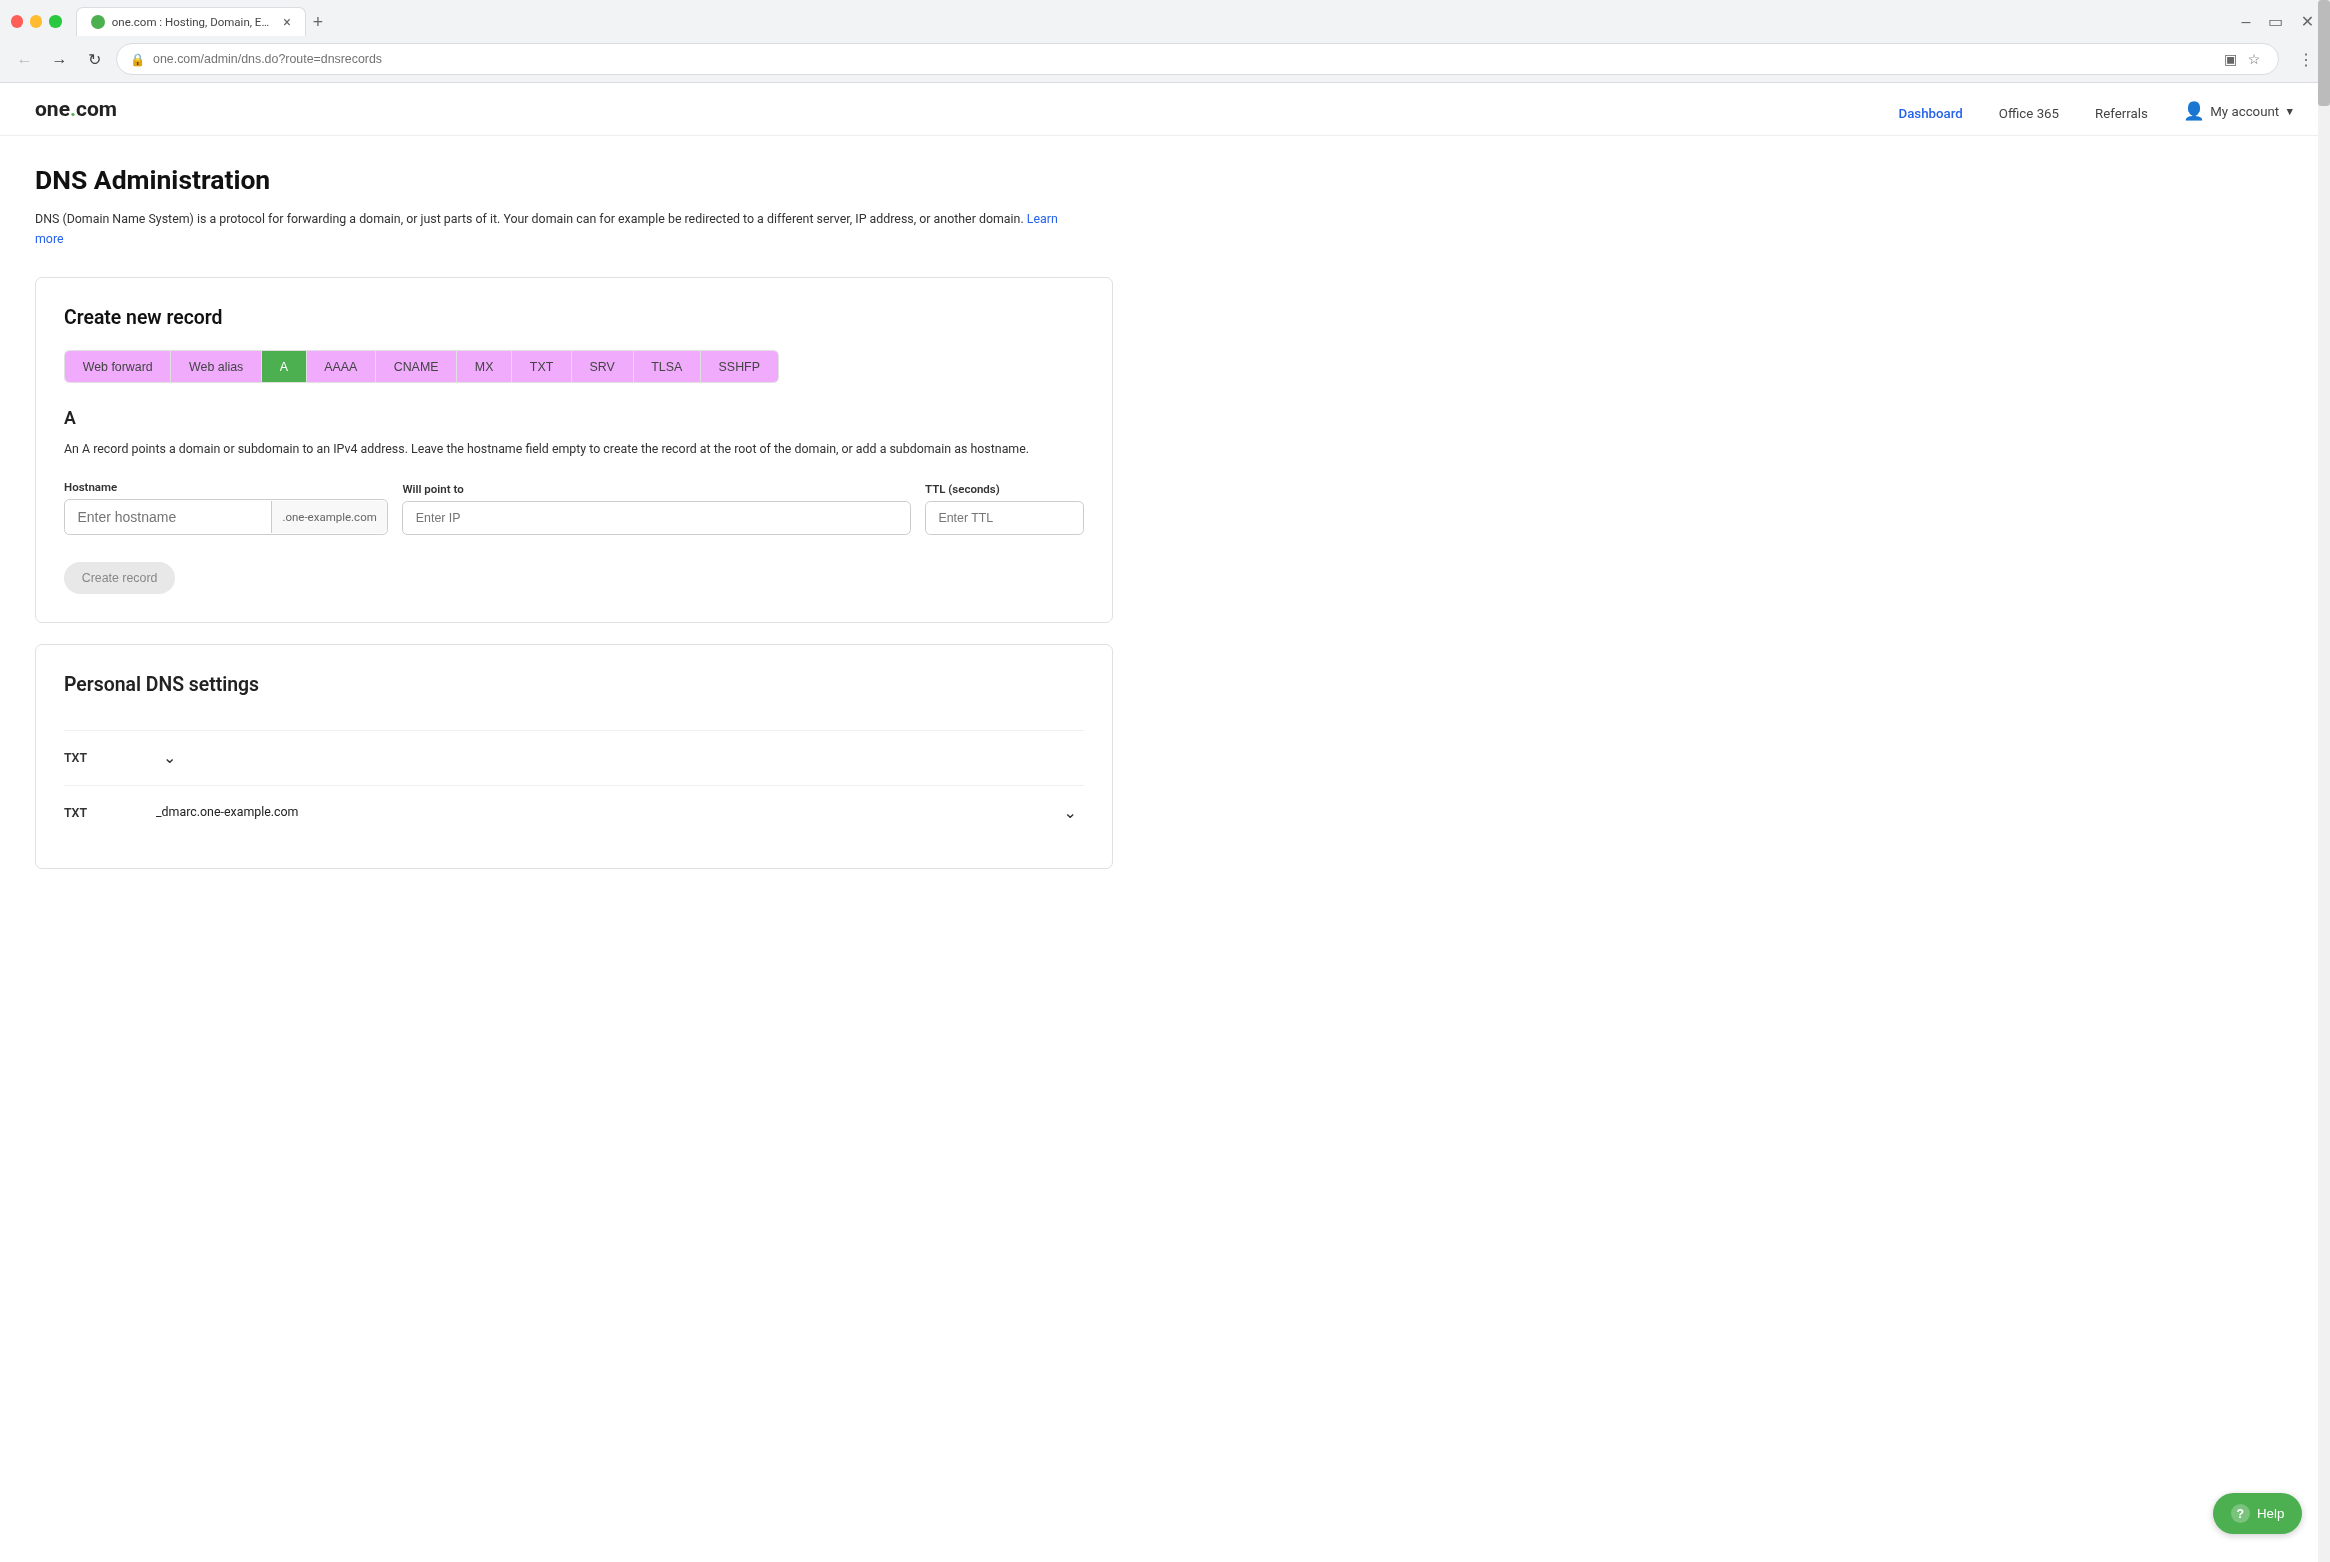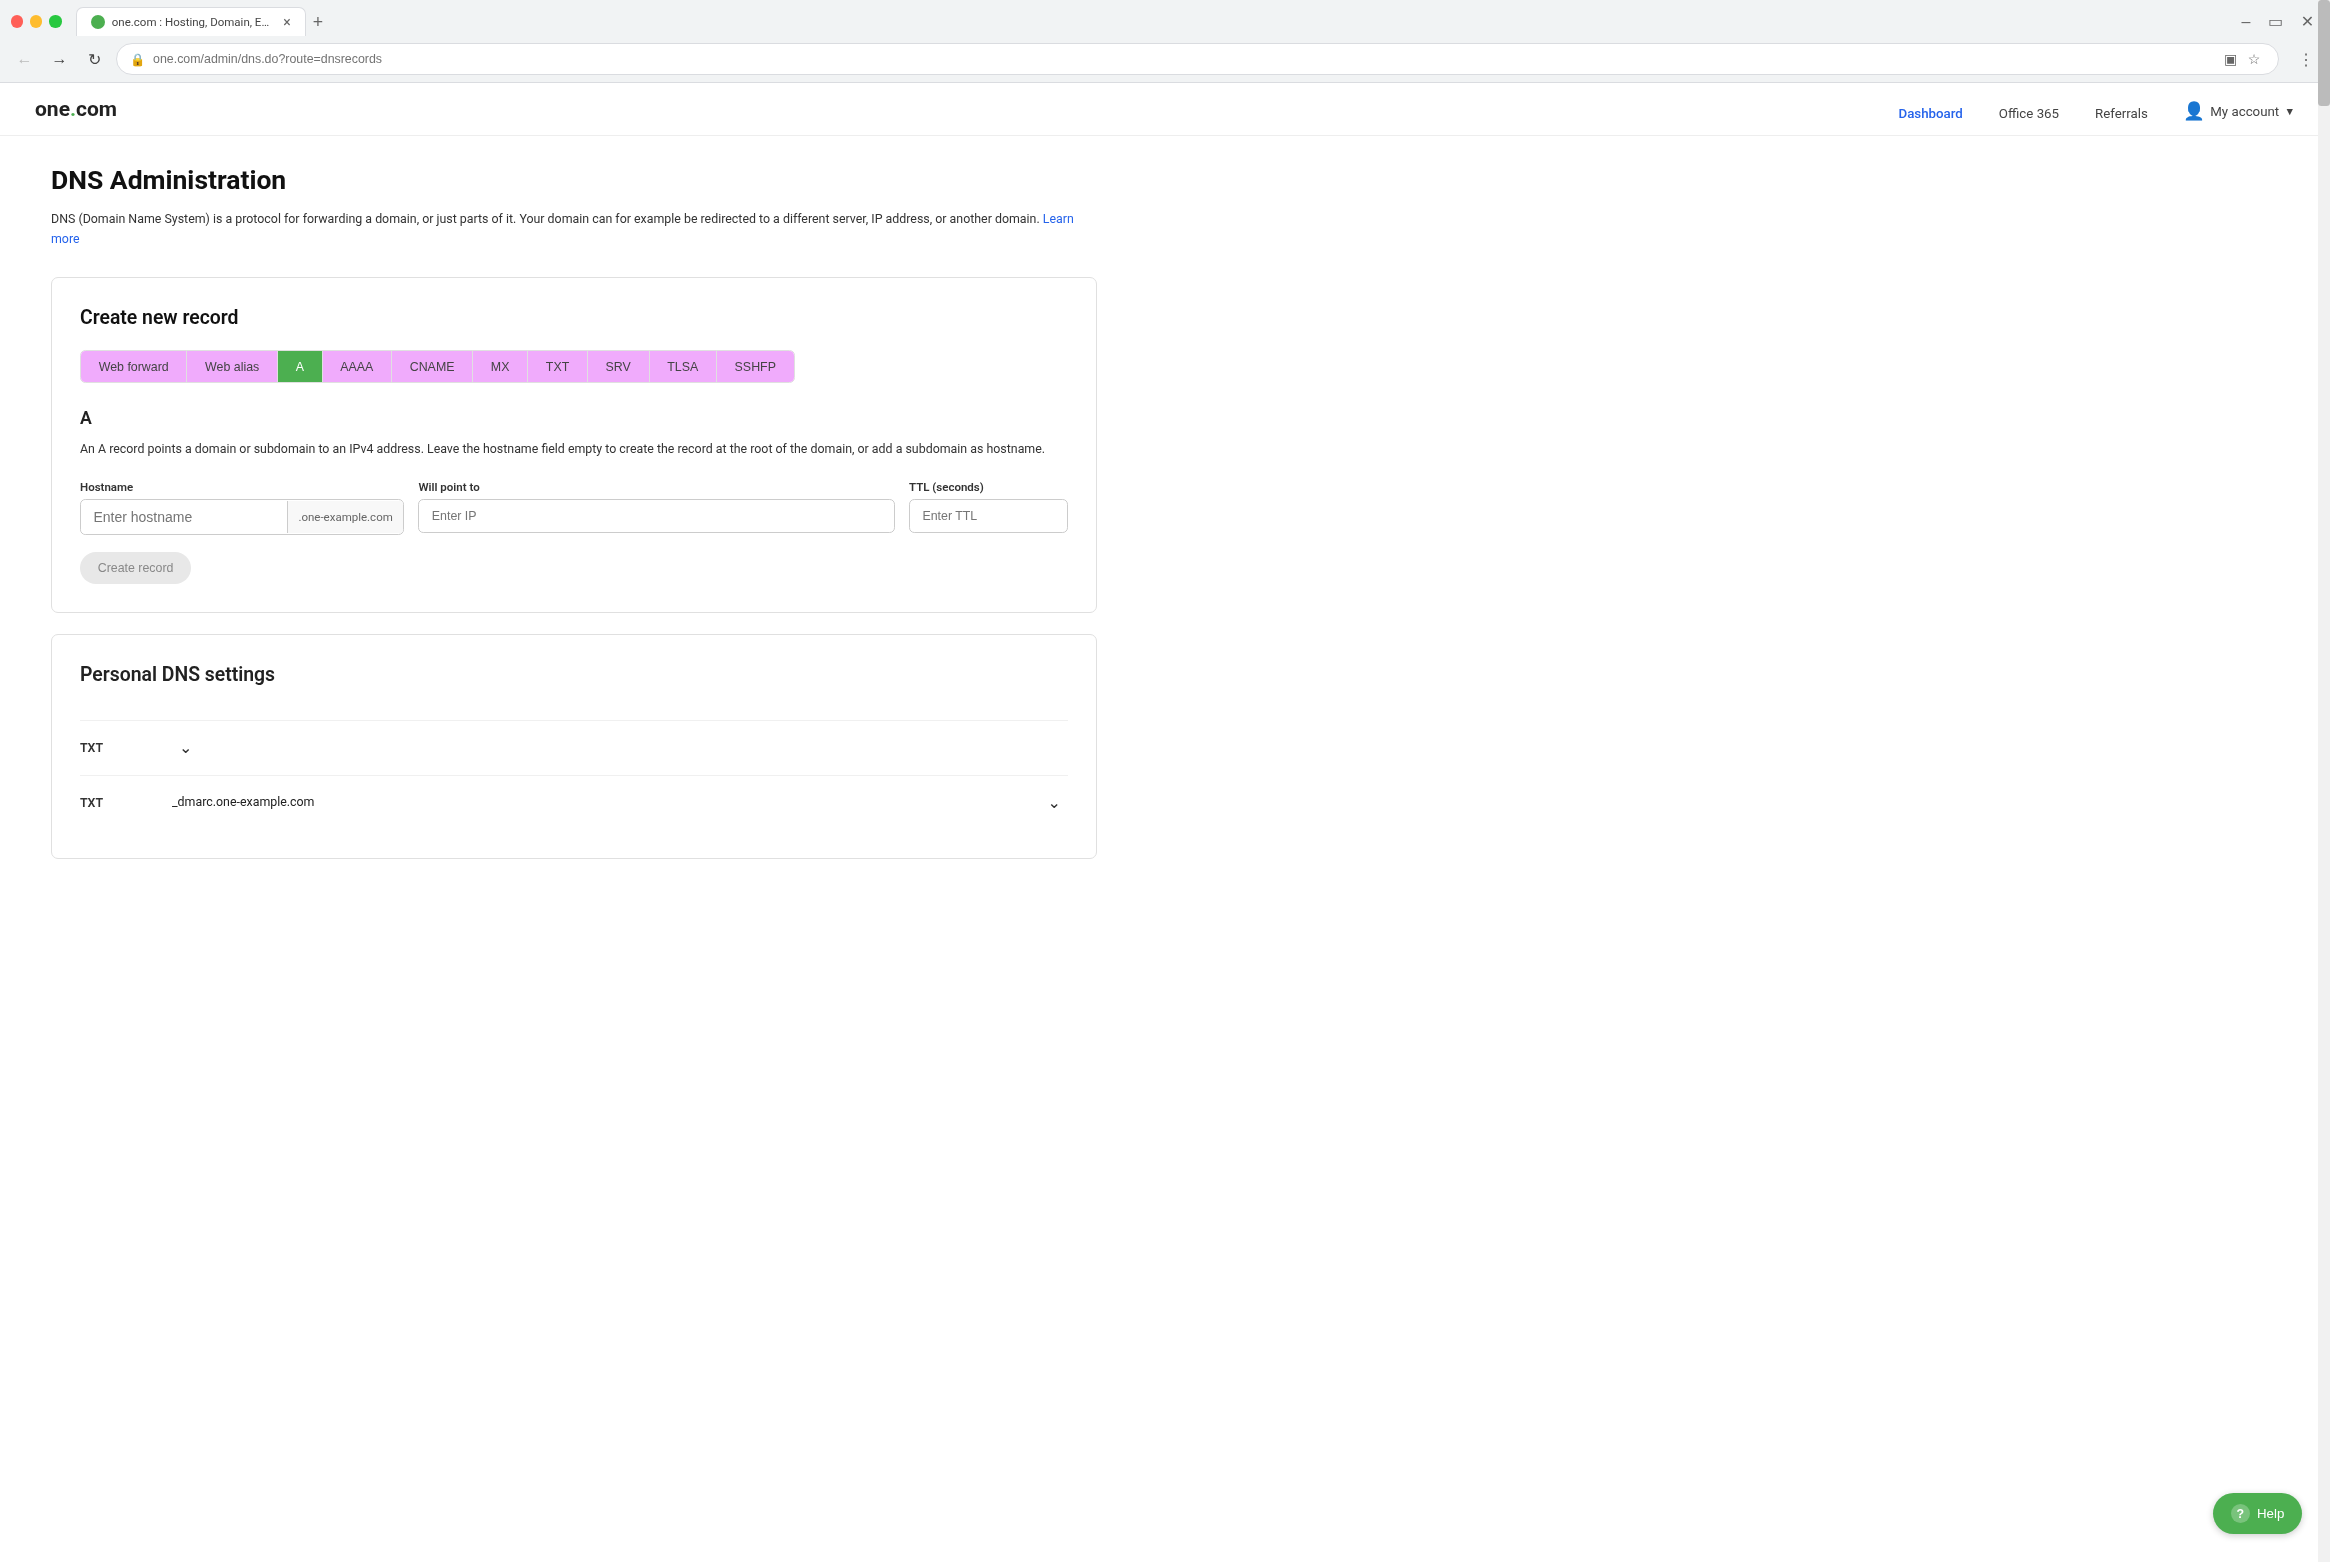--- a/index.html
+++ b/index.html
@@ -41,40 +41,40 @@
     .site-logo .dot { color: #4CAF50; }
     .site-nav { display: flex; gap: 36px; align-items: center; }
     .site-nav-link { font-size: 13.3px; color: #444; text-decoration: none; cursor: pointer; }
     .site-nav-link.active { color: #2563eb; font-weight: 500; }
     .site-nav-actions { display: flex; align-items: center; gap: 7px; margin-left: 35px; }
     .my-account-btn { display: flex; align-items: center; gap: 5.3px; cursor: pointer; color: #444; font-size: 13.3px; }
     .account-icon { font-size: 17.7px; }
     .chevron-down { font-size: 10.6px; }
 
     
-    .page-content { padding: 28px 51px; max-width: 1148px; }
+    .page-content { padding: 28px 35px; max-width: 1148px; }
     .page-title { font-size: 26.5px; font-weight: 700; color: #111; margin-bottom: 14px; }
     .page-description { font-size: 12.4px; color: #333; line-height: 1.6; margin-bottom: 28px; max-width: 1025px; }
     .page-description a { color: #2563eb; text-decoration: none; }
 
     
     .card { border: 0.9px solid #e0e0e0; border-radius: 7px; padding: 28px; margin-bottom: 21px; }
     .card-title { font-size: 19.4px; font-weight: 600; color: #111; margin-bottom: 21px; }
 
     
     .dns-tabs { display: flex; gap: 0; border: 0.9px solid #e0e0e0; border-radius: 5.3px; overflow: hidden; margin-bottom: 25px; width: fit-content; }
     .dns-tab { padding: 8.8px 17.7px; font-size: 12.4px; cursor: pointer; background: #f0abfc; border: none; border-right: 0.9px solid #e0e0e0; color: #444; white-space: nowrap; }
     .dns-tab:last-child { border-right: none; }
     .dns-tab.active { background: #4CAF50; color: #fff; font-weight: 500; }
 
     
     .record-type-title { font-size: 17.7px; font-weight: 600; margin-bottom: 10.6px; }
     .record-description { font-size: 12.4px; color: #333; line-height: 1.6; margin-bottom: 21px; max-width: 972px; }
 
-    .form-row { display: flex; gap: 14px; margin-bottom: 14px; }
+    .form-row { display: flex; gap: 14px; align-items: flex-end; margin-bottom: 24px; }
     .form-group { display: flex; flex-direction: column; gap: 5.3px; }
     .form-group.hostname { flex: 0 0 283px; }
     .form-group.will-point-to { flex: 1; }
     .form-group.ttl { flex: 0 0 159px; }
     .form-label { font-size: 11.5px; font-weight: 600; color: #333; }
 
     .input-with-suffix { display: flex; align-items: center; border: 0.9px solid #ccc; border-radius: 5.3px; background: #fff; overflow: hidden; }
     .input-suffix { padding: 8.8px 10.6px; background: #f8f8f8; color: #666; font-size: 11.5px; border-left: 0.9px solid #ccc; white-space: nowrap; }
     .dns-input { border: 0.9px solid #ccc; border-radius: 5.3px; padding: 8.8px 12.4px; font-size: 12.4px; color: #444; background: #fff; outline: none; }
     .dns-input.no-border { border: none; outline: none; flex: 1; padding: 8.8px 12.4px; font-size: 14px; }

